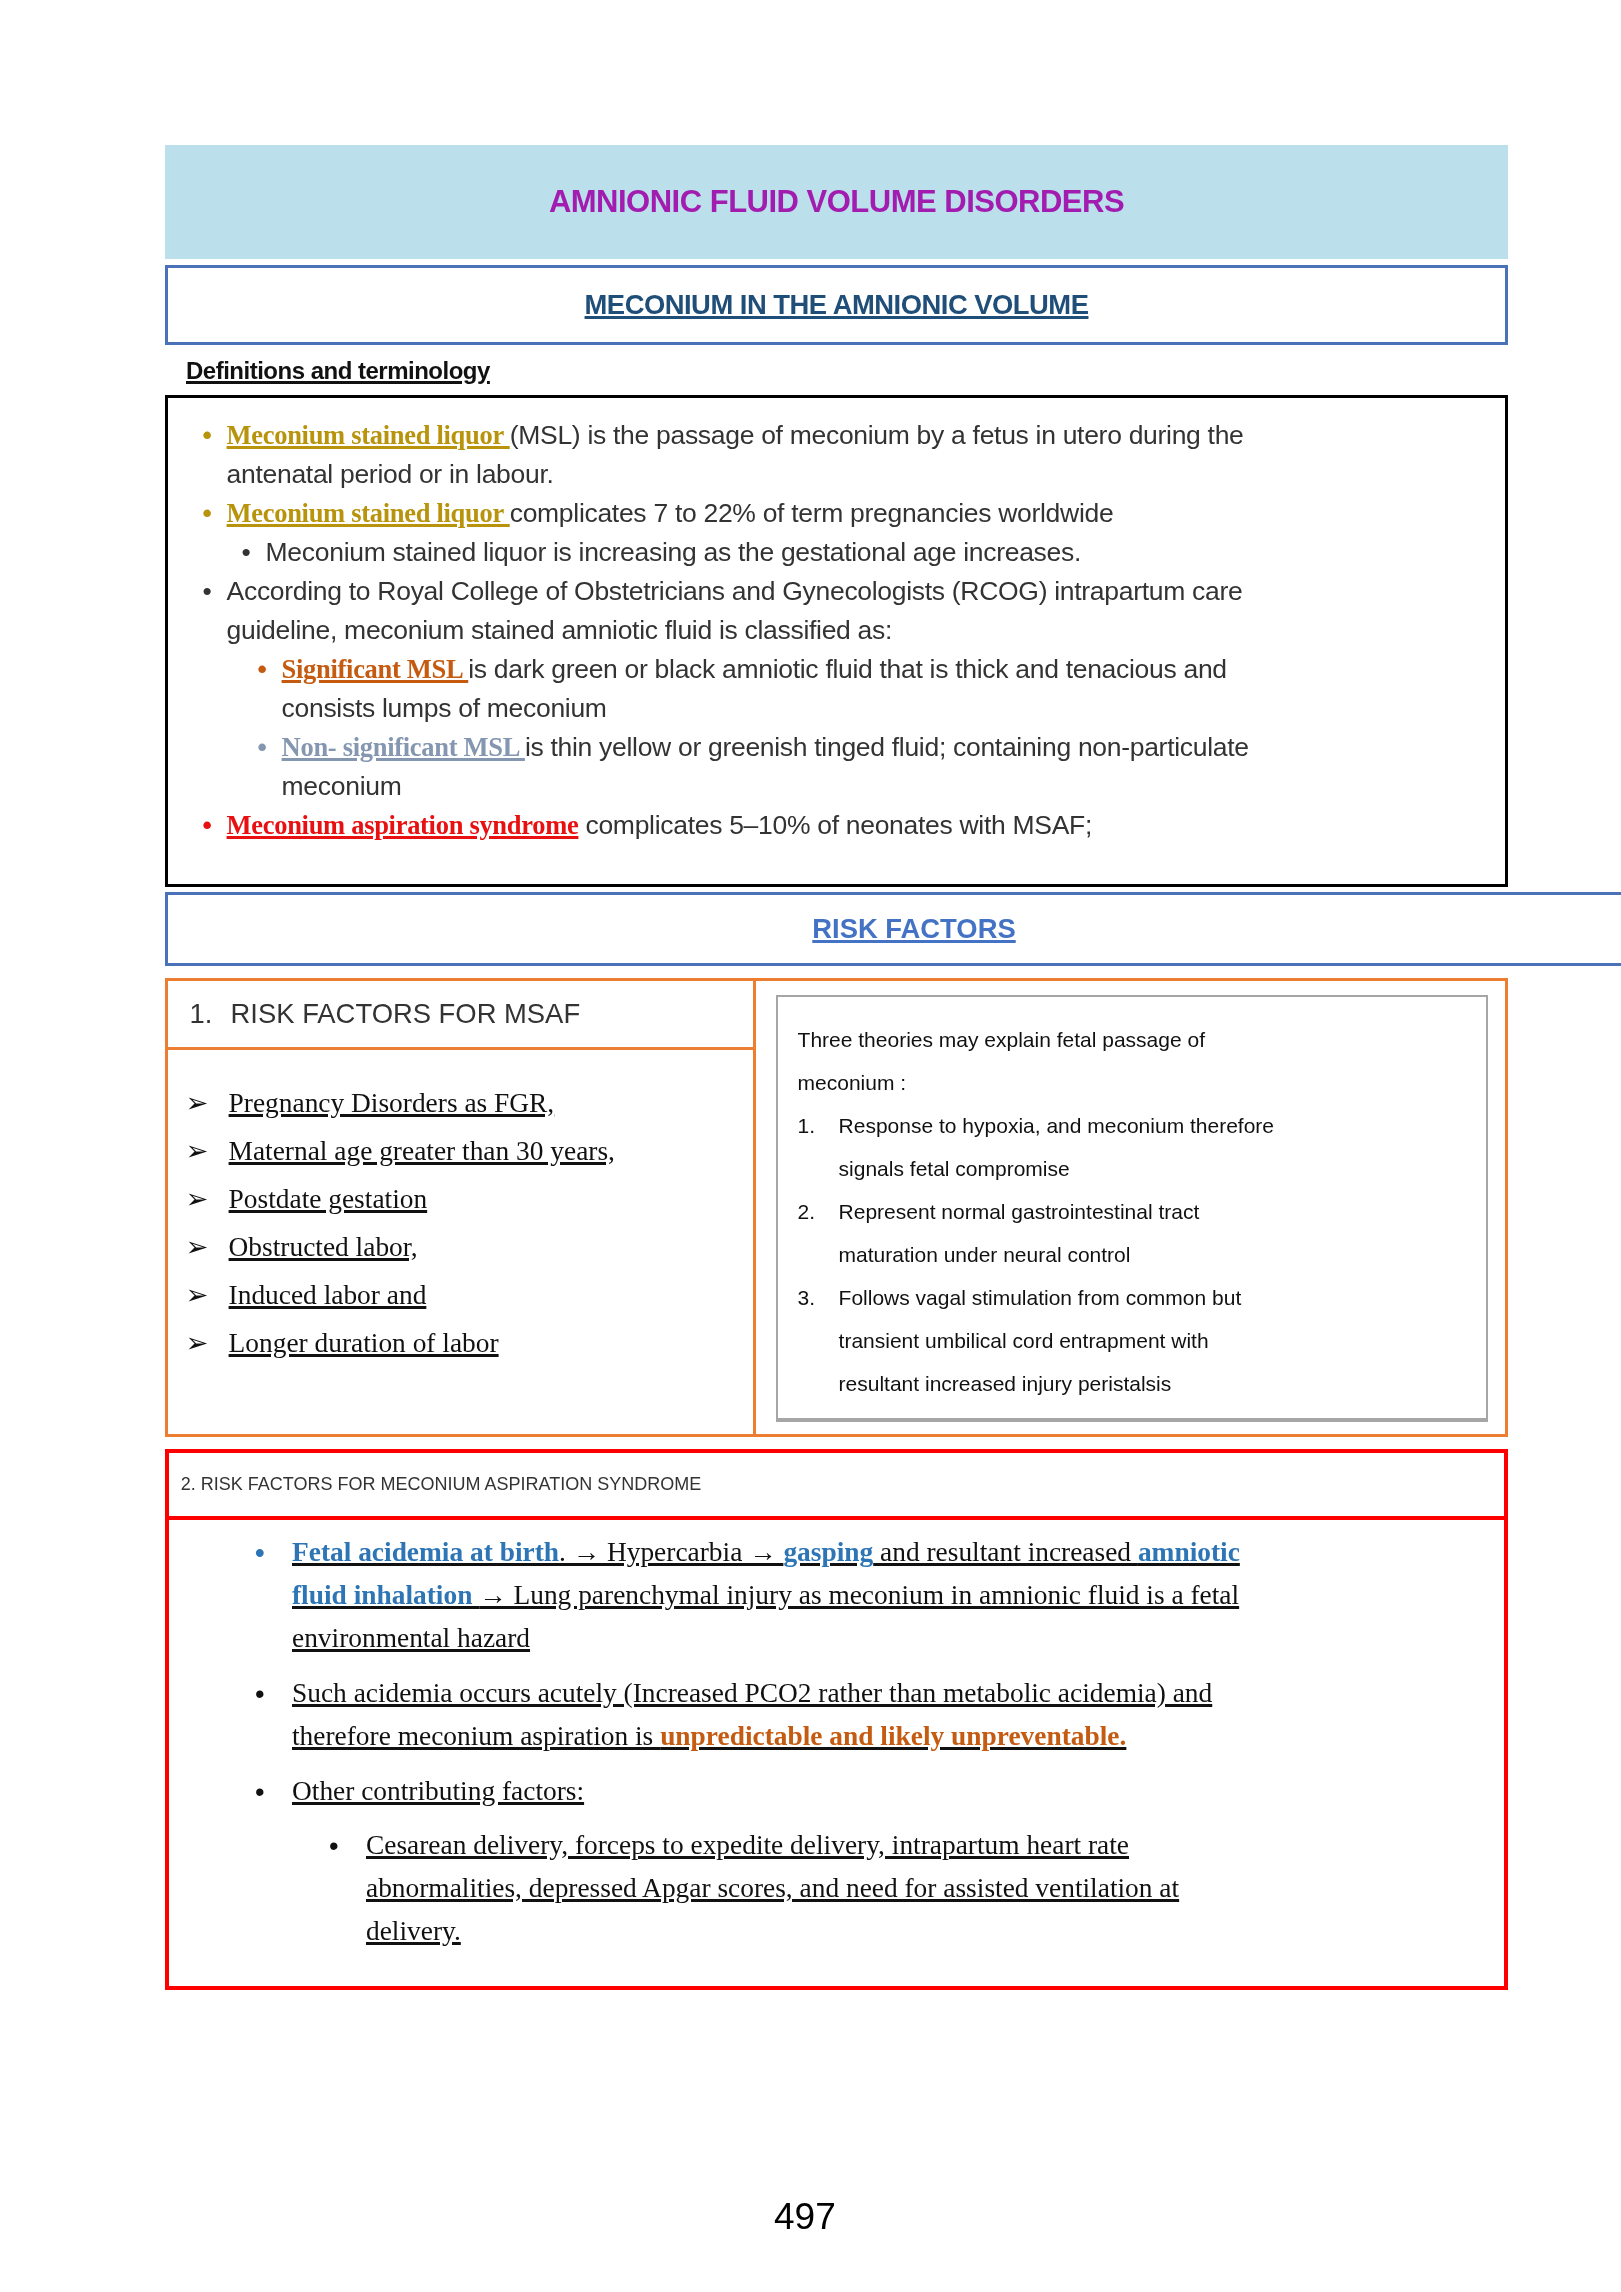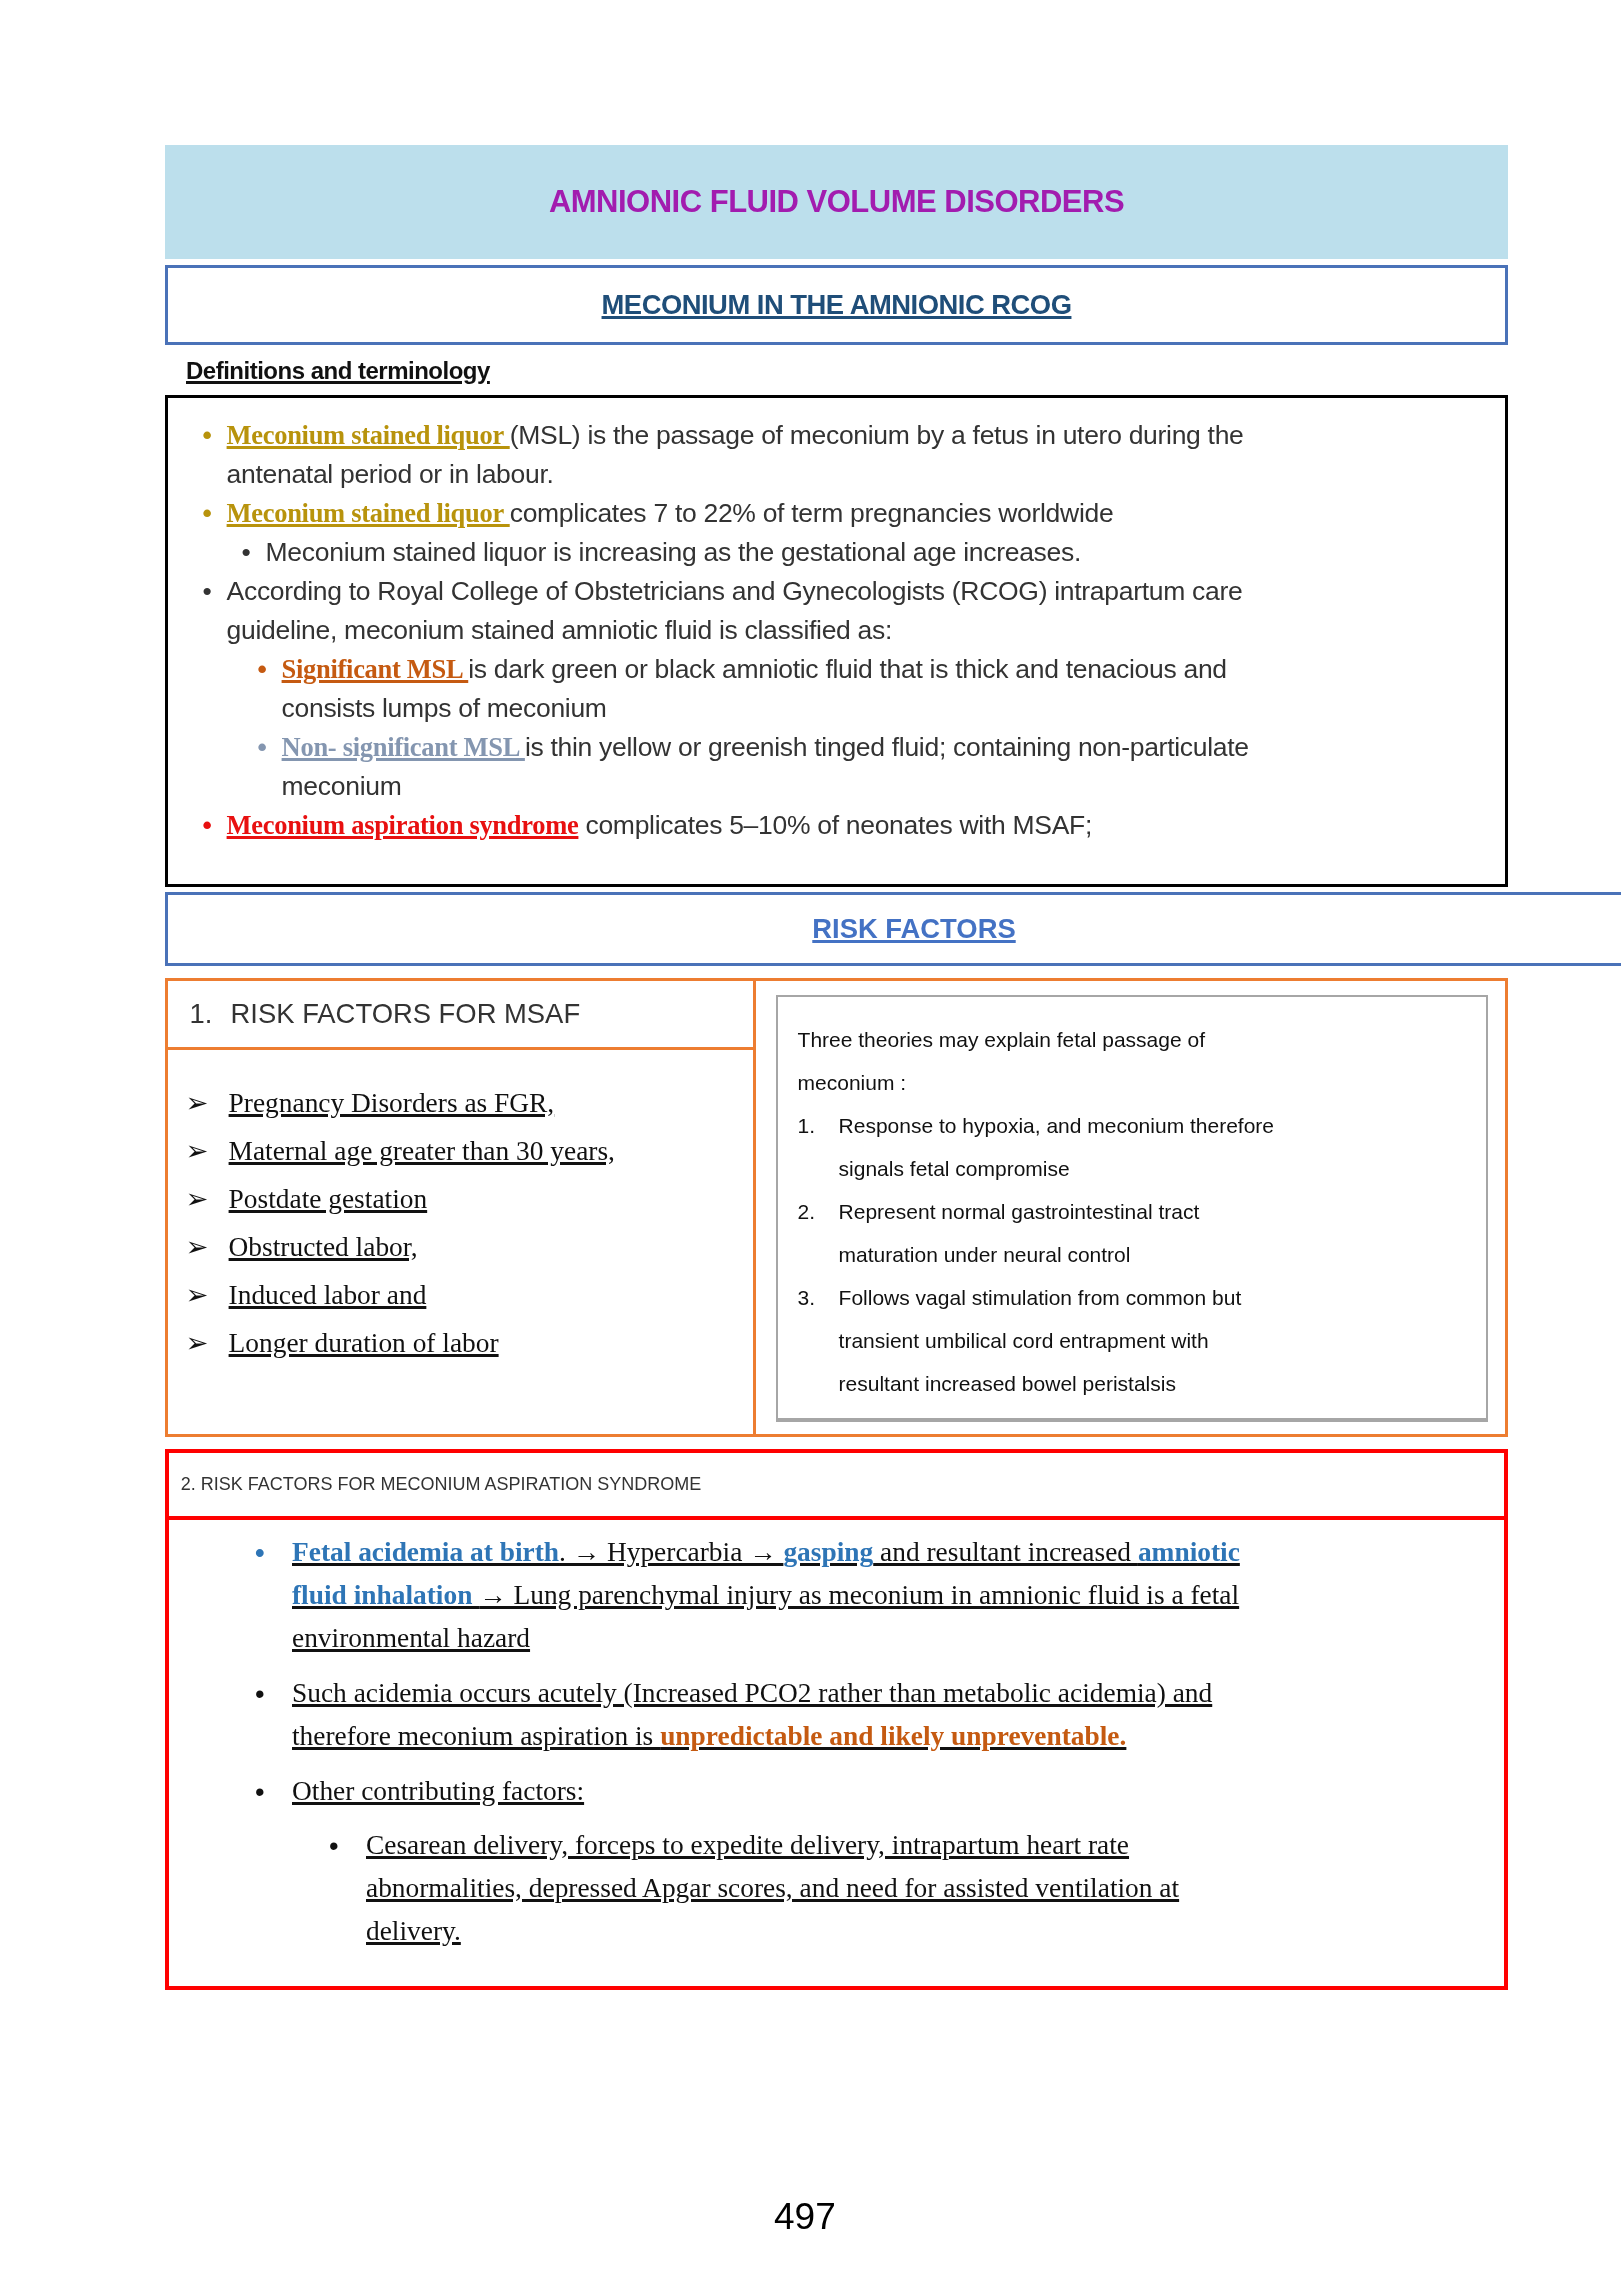--- a/index.html
+++ b/index.html
@@ -40,21 +40,21 @@
   #pagenum { left:774px; top:2196px; font-size:37px; font-weight:normal; color:#000; }
 </style>
 </head>
 <body>
 
 <div class="abs" id="banner">
   <span>AMNIONIC FLUID VOLUME DISORDERS</span>
 </div>
 
 <div class="abs" id="subtitle">
-  <span>MECONIUM IN THE AMNIONIC RCOG</span>
+  <span>MECONIUM IN THE AMNIONIC VOLUME</span>
 </div>
 
 <div class="abs" id="def-heading">Definitions and terminology</div>
 
 <div class="abs" id="defbox">
   <div class="line li">
     <span class="bullet gold">•</span>
     <div><span class="gold u">Meconium stained liquor </span><span>(MSL) is the passage of meconium by a fetus in utero during the</span><br><span>antenatal period or in labour.</span></div>
   </div>
   <div class="line li">
@@ -104,21 +104,21 @@
   </div>
   <div class="abs" id="theory">
     <div class="tline">Three theories may explain fetal passage of</div>
     <div class="tline">meconium :</div>
     <div class="tline"><span class="num">1.</span><span>Response to hypoxia, and meconium therefore</span></div>
     <div class="tline" style="padding-left:41px">signals fetal compromise</div>
     <div class="tline"><span class="num">2.</span><span>Represent normal gastrointestinal tract</span></div>
     <div class="tline" style="padding-left:41px">maturation under neural control</div>
     <div class="tline"><span class="num">3.</span><span>Follows vagal stimulation from common but</span></div>
     <div class="tline" style="padding-left:41px">transient umbilical cord entrapment with</div>
-    <div class="tline" style="padding-left:41px">resultant increased bowel peristalsis</div>
+    <div class="tline" style="padding-left:41px">resultant increased injury peristalsis</div>
   </div>
 </div>
 
 <div class="abs" id="redbox">
   <div class="abs" id="mas-head">2.  RISK FACTORS FOR MECONIUM ASPIRATION SYNDROME</div>
   <div class="abs" id="mas-body">
     <div class="mline mli">
       <span class="bullet blue">•</span>
       <div class="u">
         <span class="blue">Fetal acidemia at birth</span><span>. → Hypercarbia → </span><span class="blue">gasping</span><span> and resultant increased </span><span class="blue">amniotic</span><br><span class="blue">fluid inhalation </span><span>→ Lung parenchymal injury as meconium in amnionic fluid is a fetal</span><br><span>environmental hazard</span>

